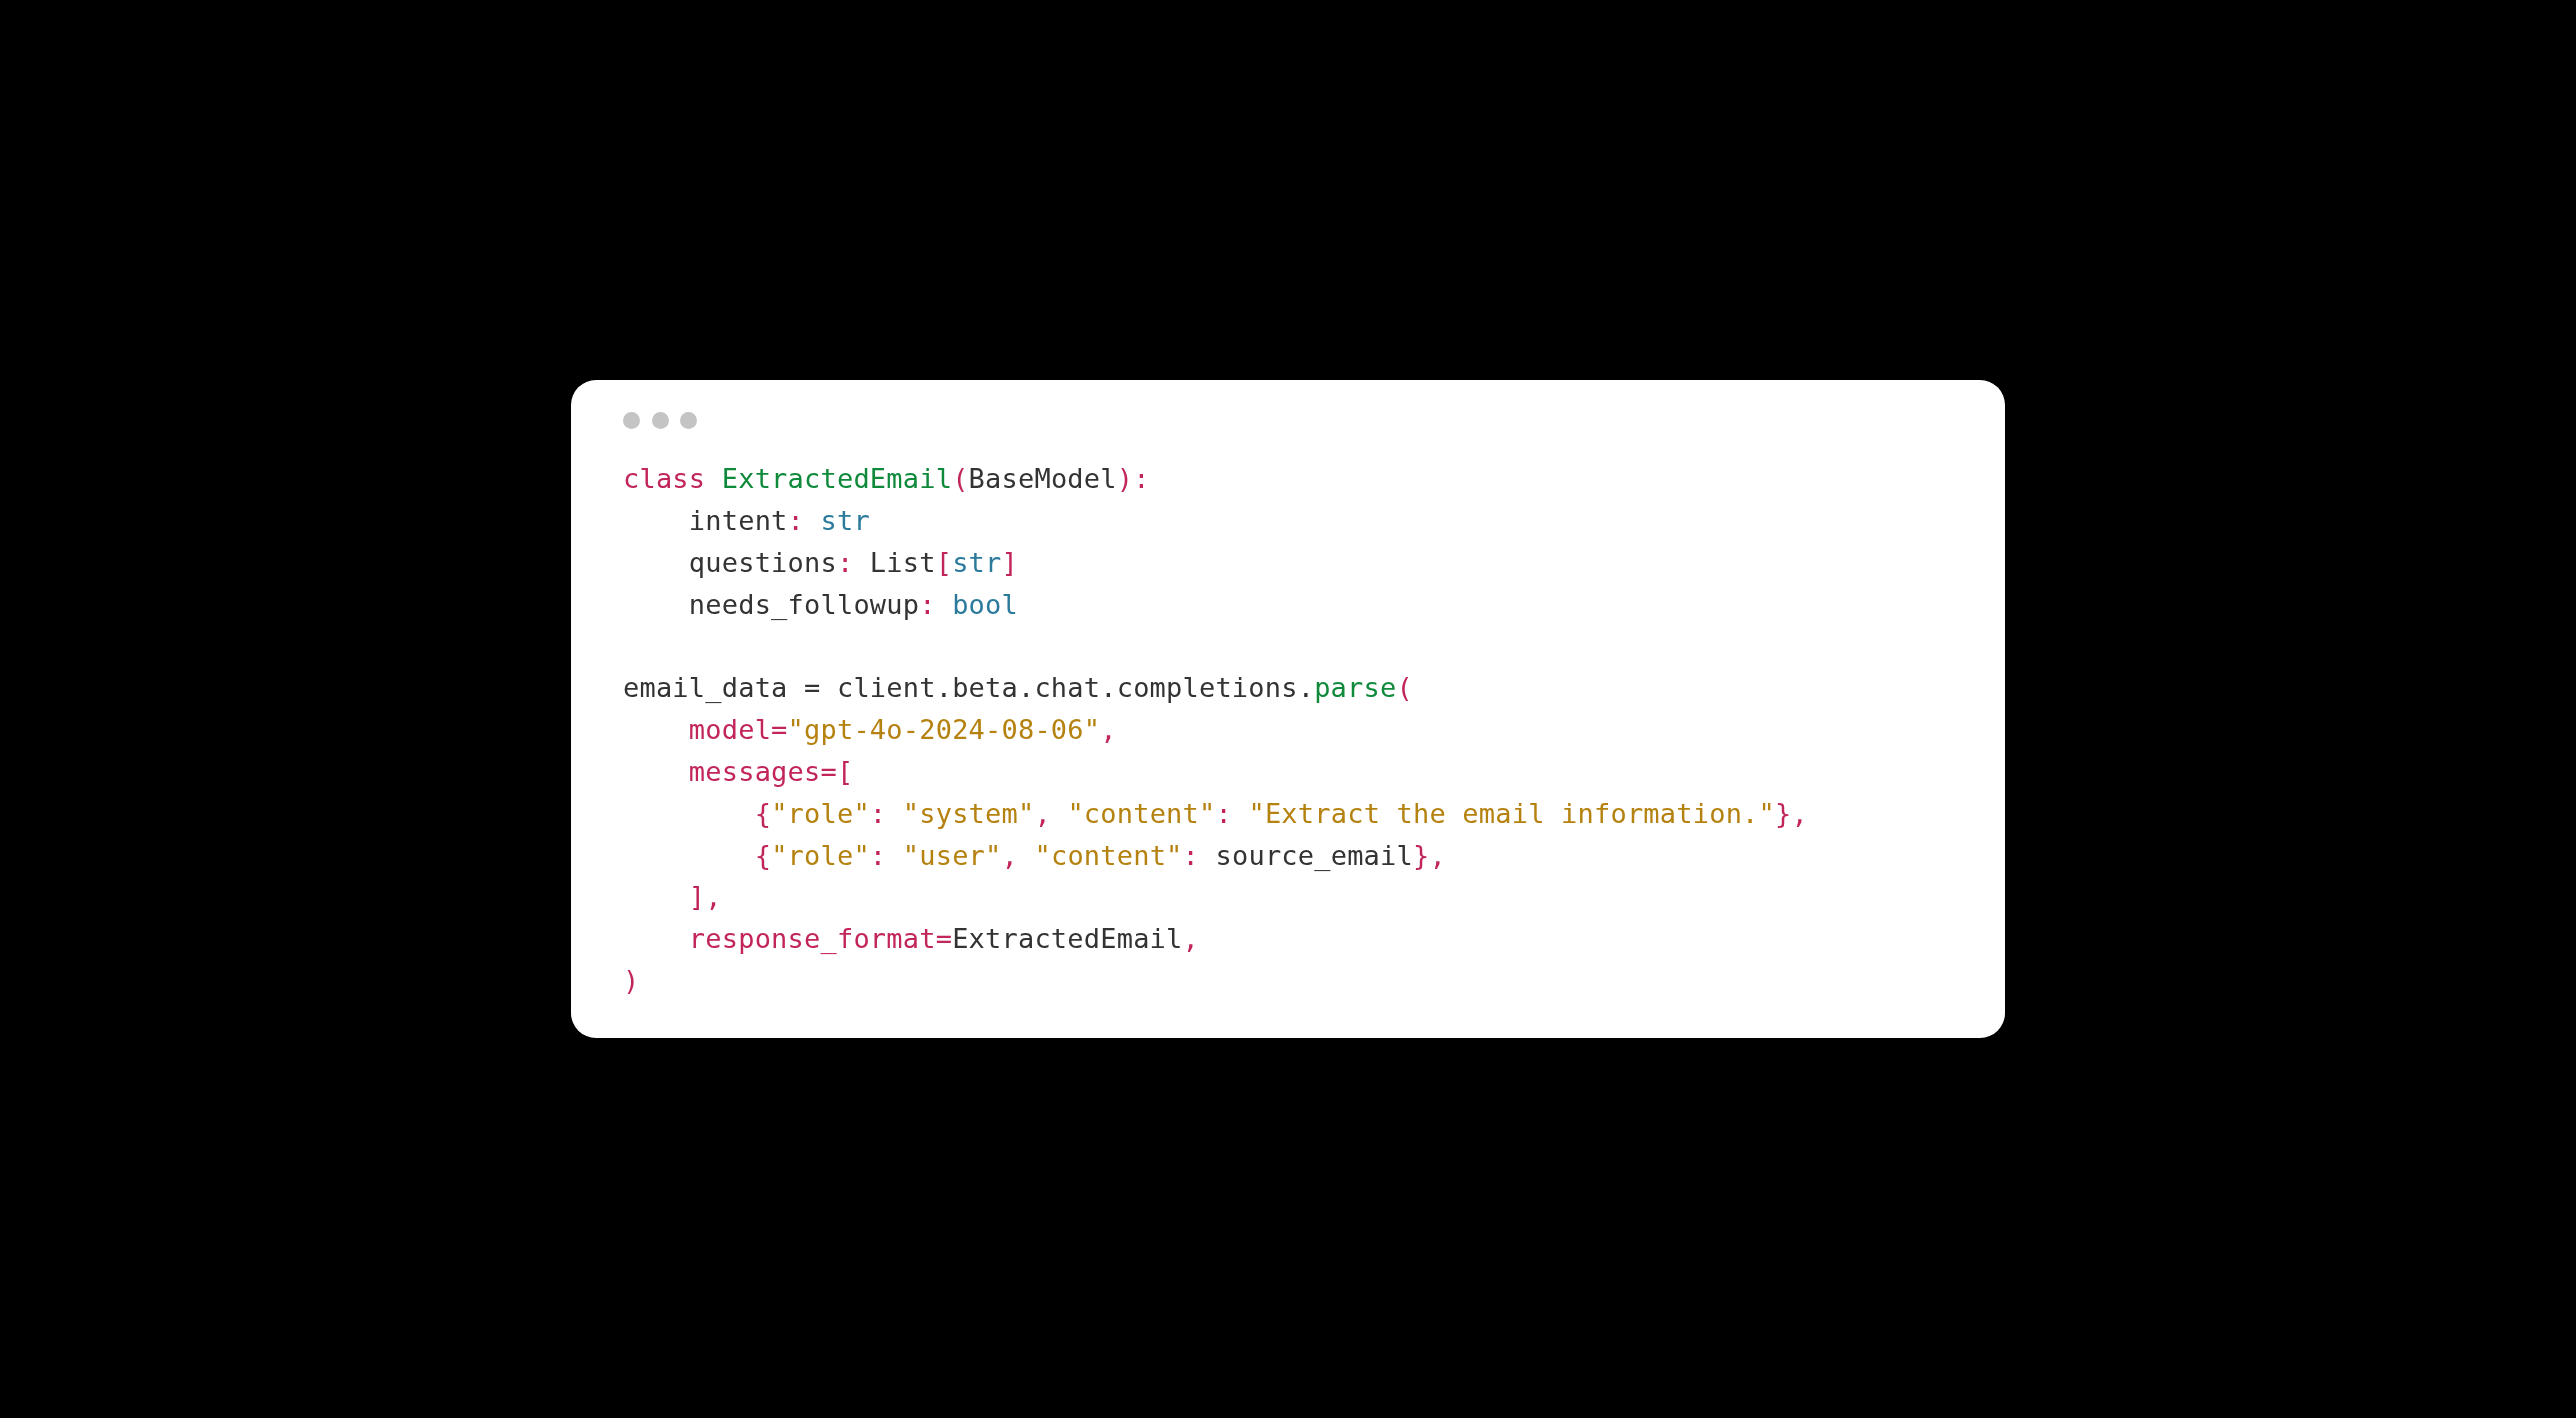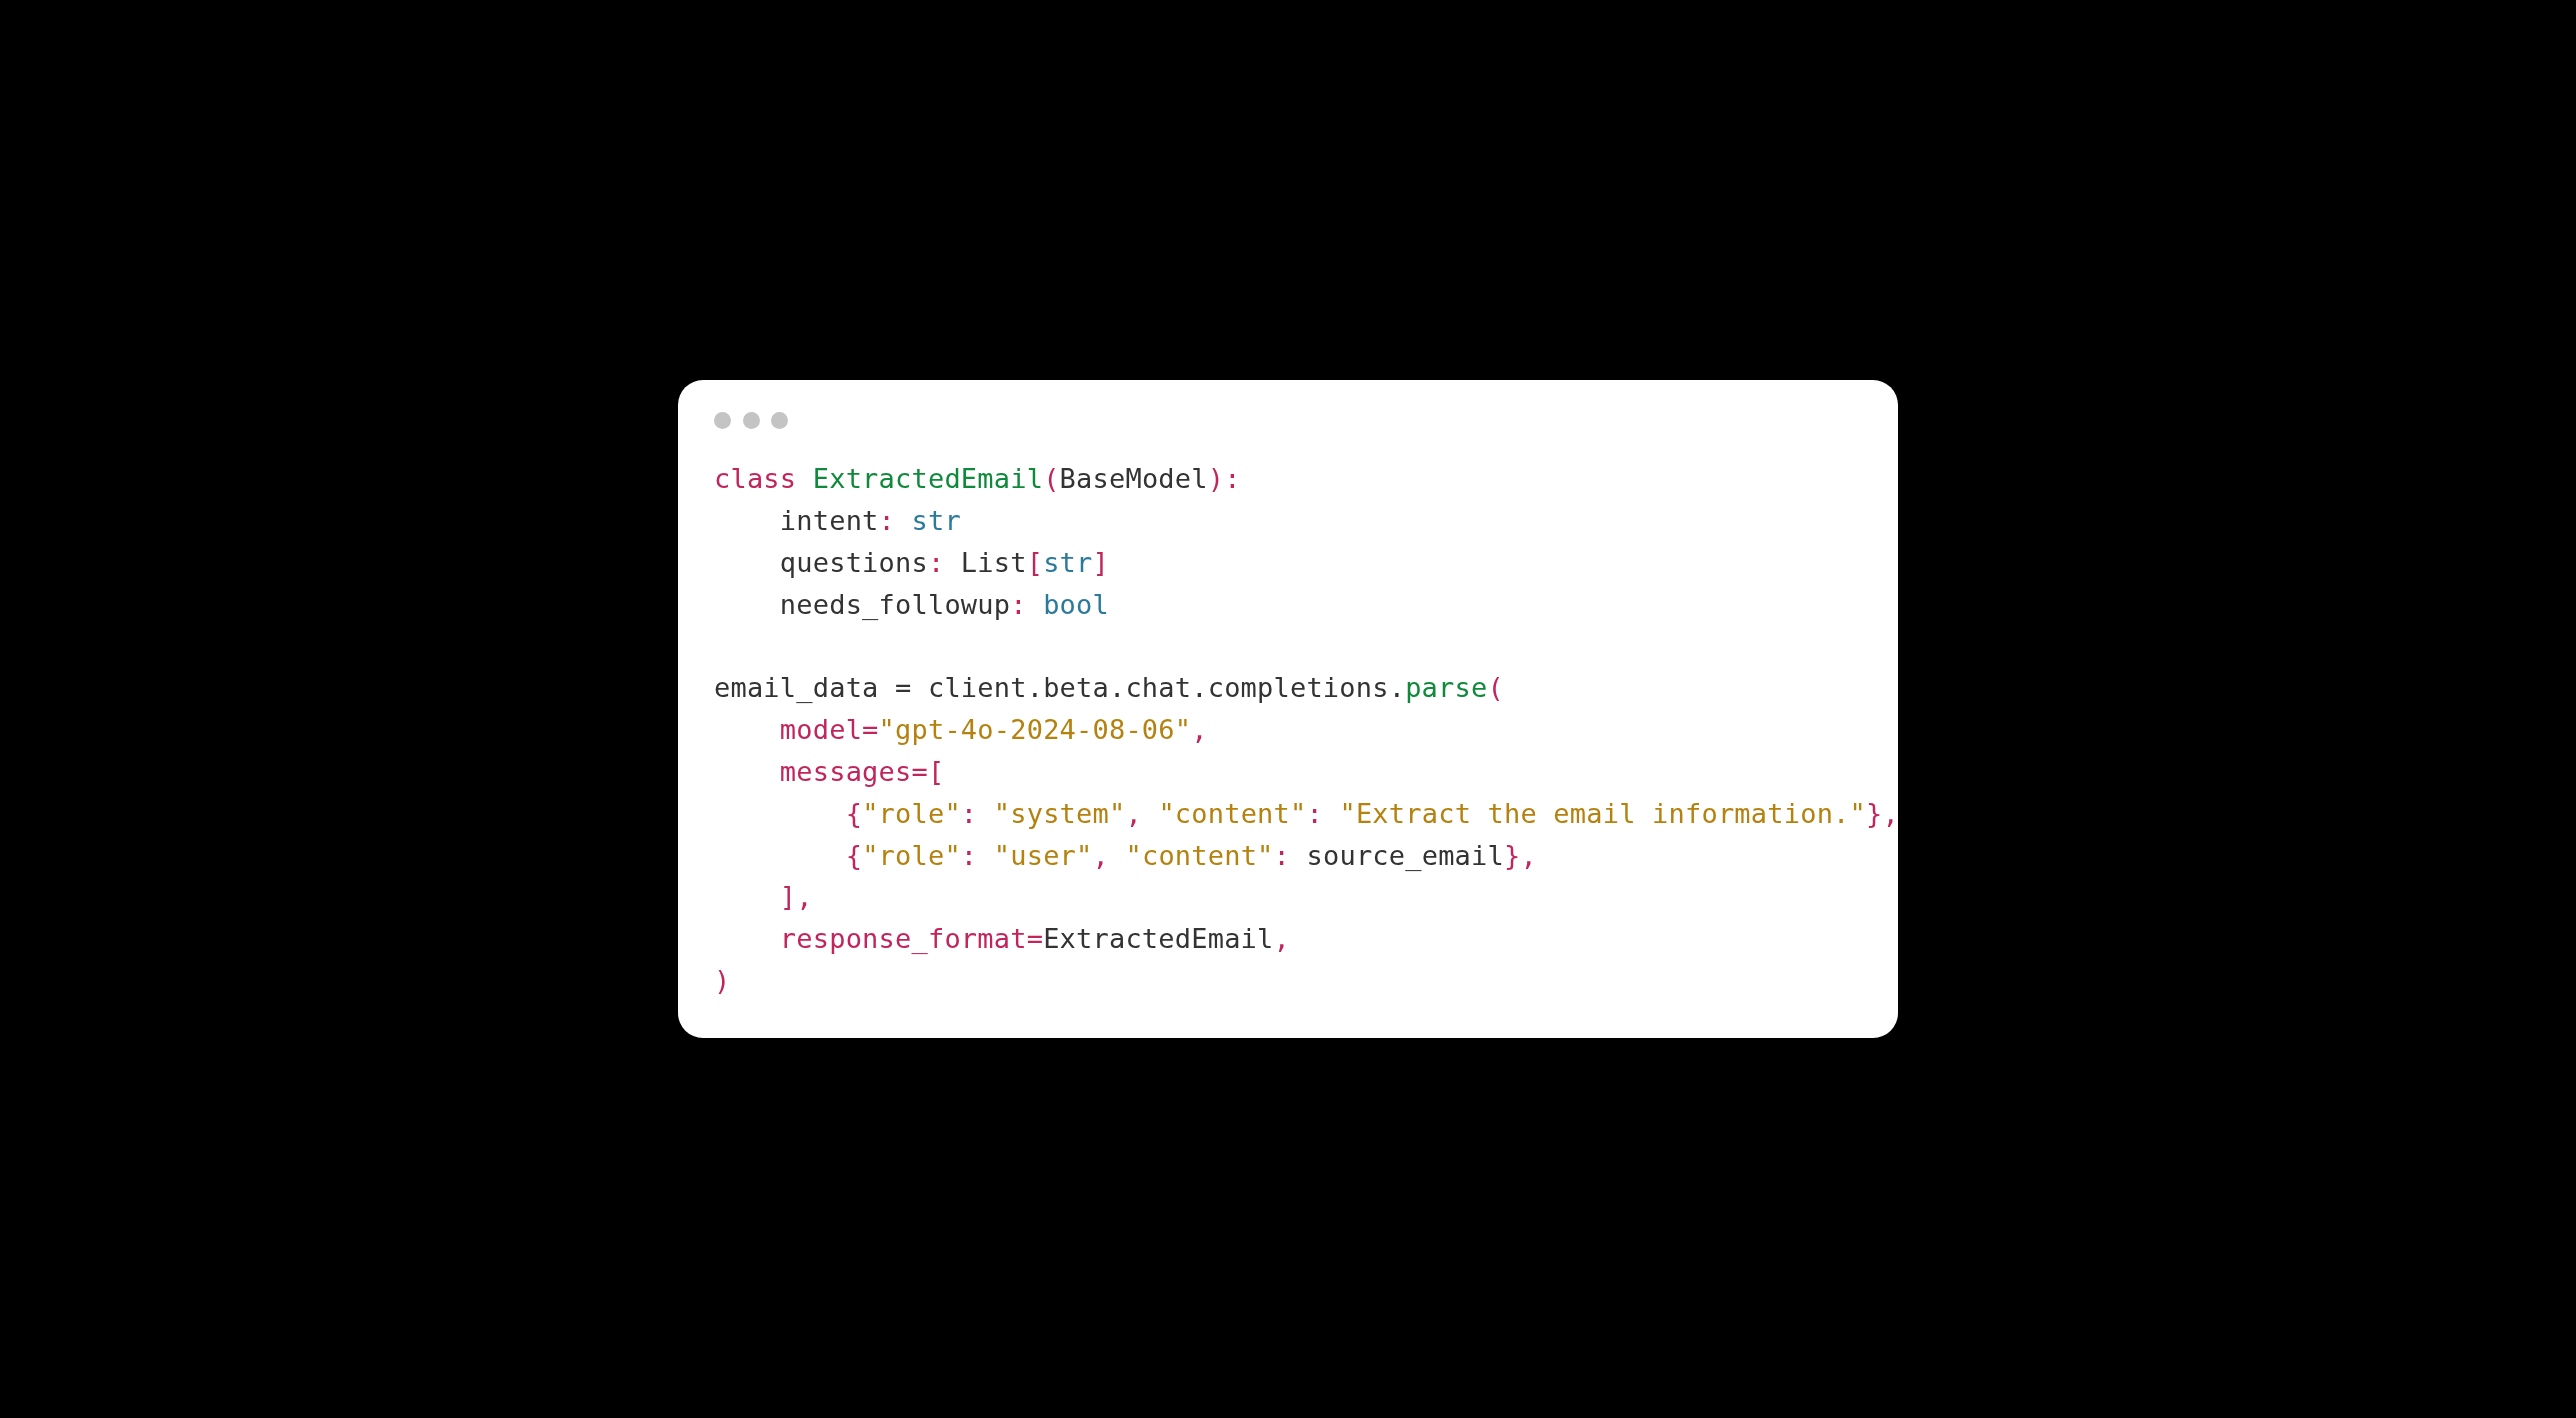--- a/index.html
+++ b/index.html
@@ -8,22 +8,22 @@
       font-family: ui-monospace, 'SF Mono', Menlo, Monaco, Consolas, monospace;
       display: flex;
       align-items: center;
       justify-content: center;
       min-height: 100vh;
       padding: 36px;
     }
     .window {
       background: #fff;
       border-radius: 25px;
-      width: 1220px;
-      padding: 32px 36px 36px 36px;
+      width: 1434px;
+      padding: 32px 36px 36px 52px;
     }
     .titlebar {
       display: flex;
       gap: 11.6px;
       margin-bottom: 29px;
     }
     .traffic-dot {
       width: 17px;
       height: 17px;
       border-radius: 50%;

